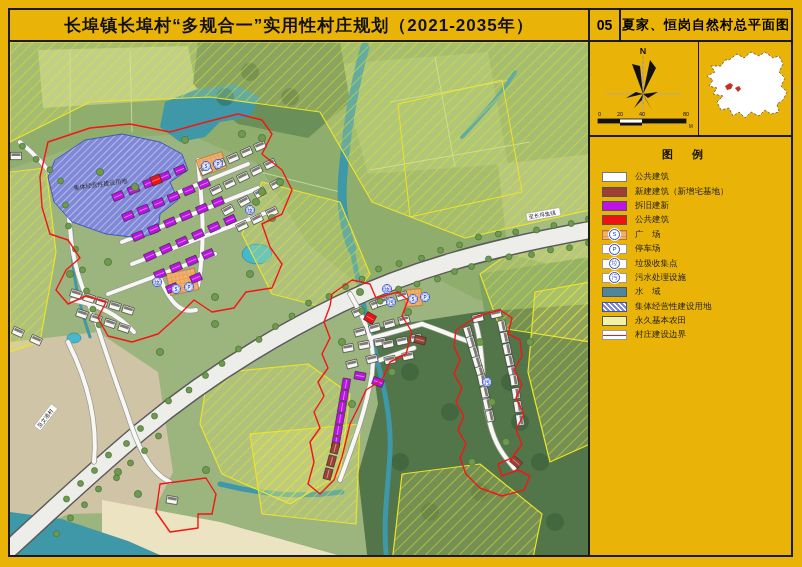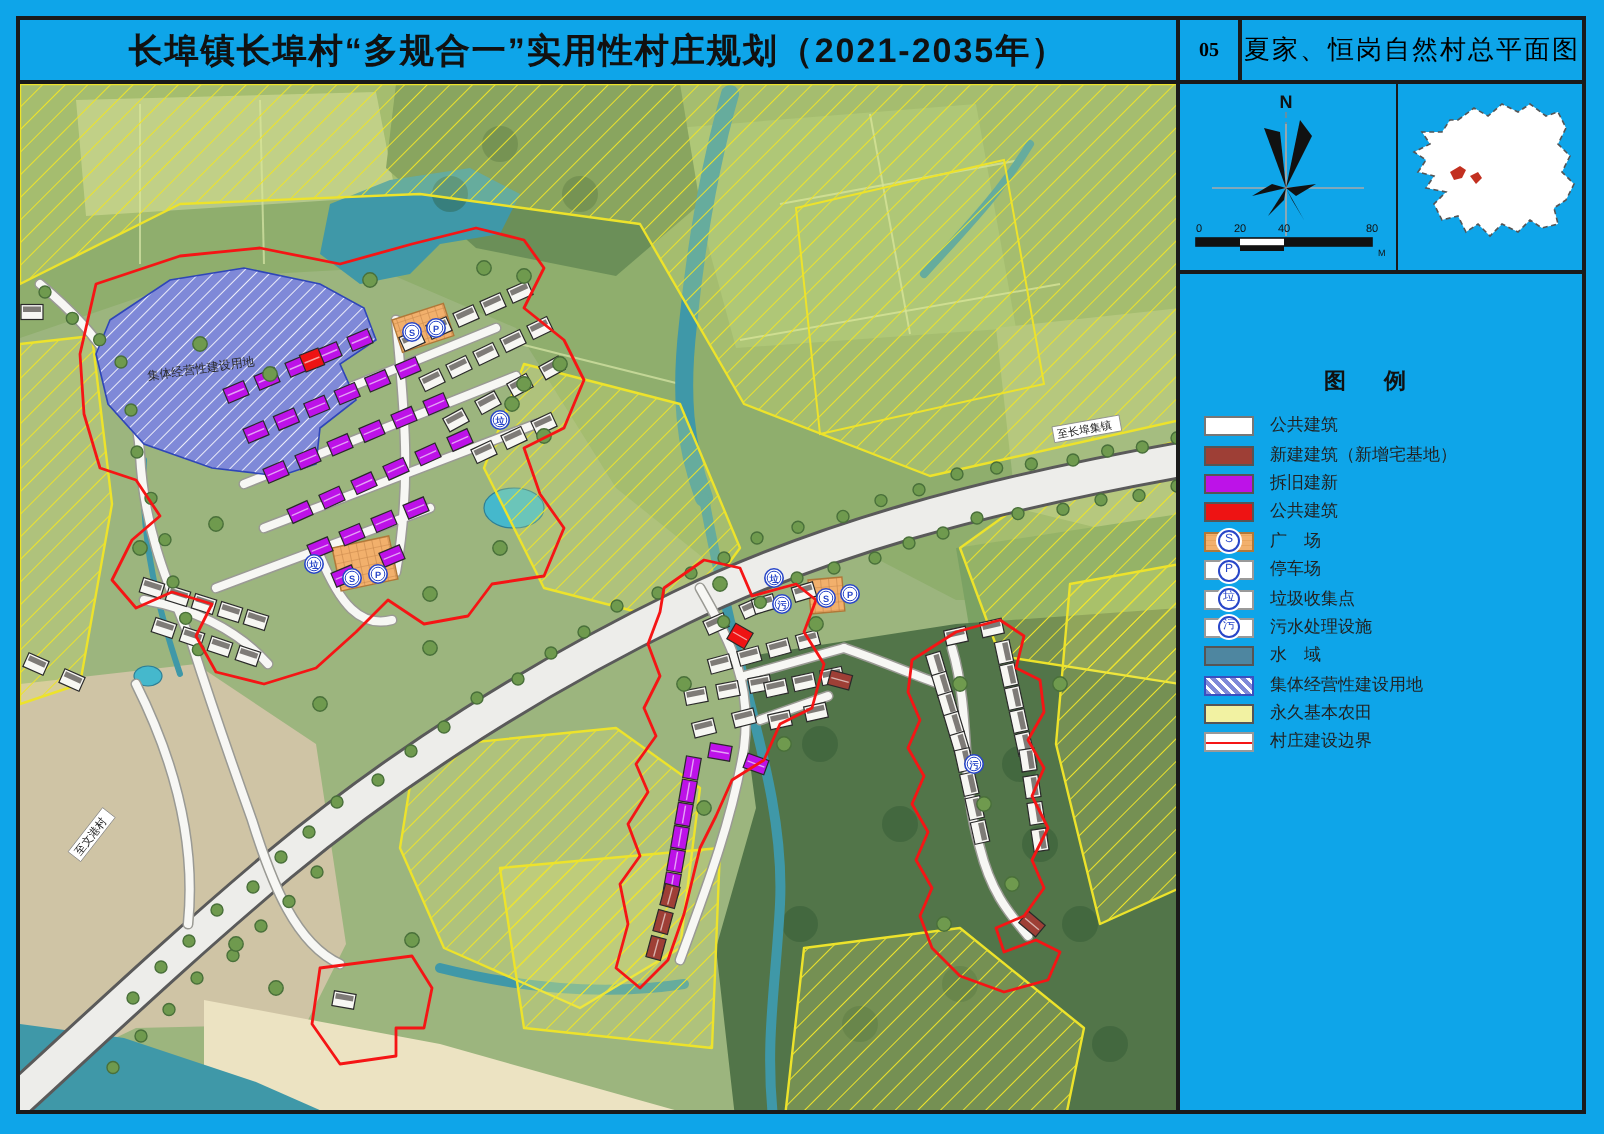--- a/index.html
+++ b/index.html
@@ -1,28 +1,28 @@
 <!DOCTYPE html>
 <html><head>
 <meta charset="utf-8">
 <style>
   html,body{margin:0;padding:0;background:#fff;font-family:"Liberation Sans","DejaVu Sans",sans-serif;}
-  .page{position:relative;width:802px;height:567px;background:#0ea5e9;overflow:hidden;}
+  .page{position:relative;width:802px;height:567px;background:#eab308;overflow:hidden;}
   .sheet{position:absolute;left:8px;top:8px;width:785px;height:549px;border:2px solid #1a1a1a;display:flex;flex-direction:column;box-sizing:border-box;}
   .hdr{height:30px;display:flex;border-bottom:2px solid #1a1a1a;flex:0 0 auto;}
   .hdr-title{width:580px;display:flex;align-items:center;justify-content:center;font-size:17px;font-weight:bold;color:#111;letter-spacing:1px;box-sizing:border-box;border-right:2px solid #1a1a1a;}
-  .hdr-num{width:31px;display:flex;align-items:center;justify-content:center;font-size:10px;font-weight:bold;border-right:2px solid #1a1a1a;box-sizing:border-box;font-family:Liberation Serif, serif;}
-  .hdr-sheet{flex:1;display:flex;align-items:center;justify-content:center;font-size:13px;font-weight:normal;letter-spacing:1px;}
+  .hdr-num{width:31px;display:flex;align-items:center;justify-content:center;font-size:14px;font-weight:bold;border-right:2px solid #1a1a1a;box-sizing:border-box;}
+  .hdr-sheet{flex:1;display:flex;align-items:center;justify-content:center;font-size:13px;font-weight:bold;letter-spacing:1px;}
   .main{flex:1;display:flex;min-height:0;}
   .map-wrap{width:580px;border-right:2px solid #1a1a1a;position:relative;overflow:hidden;box-sizing:border-box;background:#9cb57e;}
   .panel{flex:1;display:flex;flex-direction:column;min-width:0;}
   .panel-top{height:93px;display:flex;border-bottom:2px solid #1a1a1a;flex:0 0 auto;}
   .cell-compass{width:109px;border-right:1.5px solid #1a1a1a;position:relative;box-sizing:border-box;}
   .cell-inset{flex:1;position:relative;}
-  .legend{flex:1;padding:10px 20px 4px 12px;overflow:hidden;margin-top:36px;}
+  .legend{flex:1;padding:10px 20px 4px 12px;overflow:hidden;}
   .legend-title{text-align:center;font-size:11px;font-weight:bold;letter-spacing:8px;margin-bottom:8px;color:#111;}
   .lg-row{display:flex;align-items:center;height:14.4px;}
   .lg-swatch{width:25px;height:10px;flex:0 0 auto;margin-right:8px;box-sizing:border-box;display:flex;align-items:center;justify-content:center;position:relative;}
   .lg-label{font-size:8.5px;color:#222;white-space:nowrap;}
   .sig{height:22px;border-top:2px solid #1a1a1a;display:flex;align-items:center;justify-content:center;font-size:11px;letter-spacing:2px;color:#111;flex:0 0 auto;}
   .icn{display:inline-block;width:9px;height:9px;border-radius:50%;border:1px solid #2846c8;color:#2846c8;font-size:6px;line-height:9px;text-align:center;background:#fff;box-shadow:inset 0 0 0 0.5px #fff,0 0 0 1px #fff;}
   .icn.fill{background:#3a55c8;color:#fff;}
   svg text{font-family:"Liberation Sans","DejaVu Sans",sans-serif;}
 </style>
 </head>

